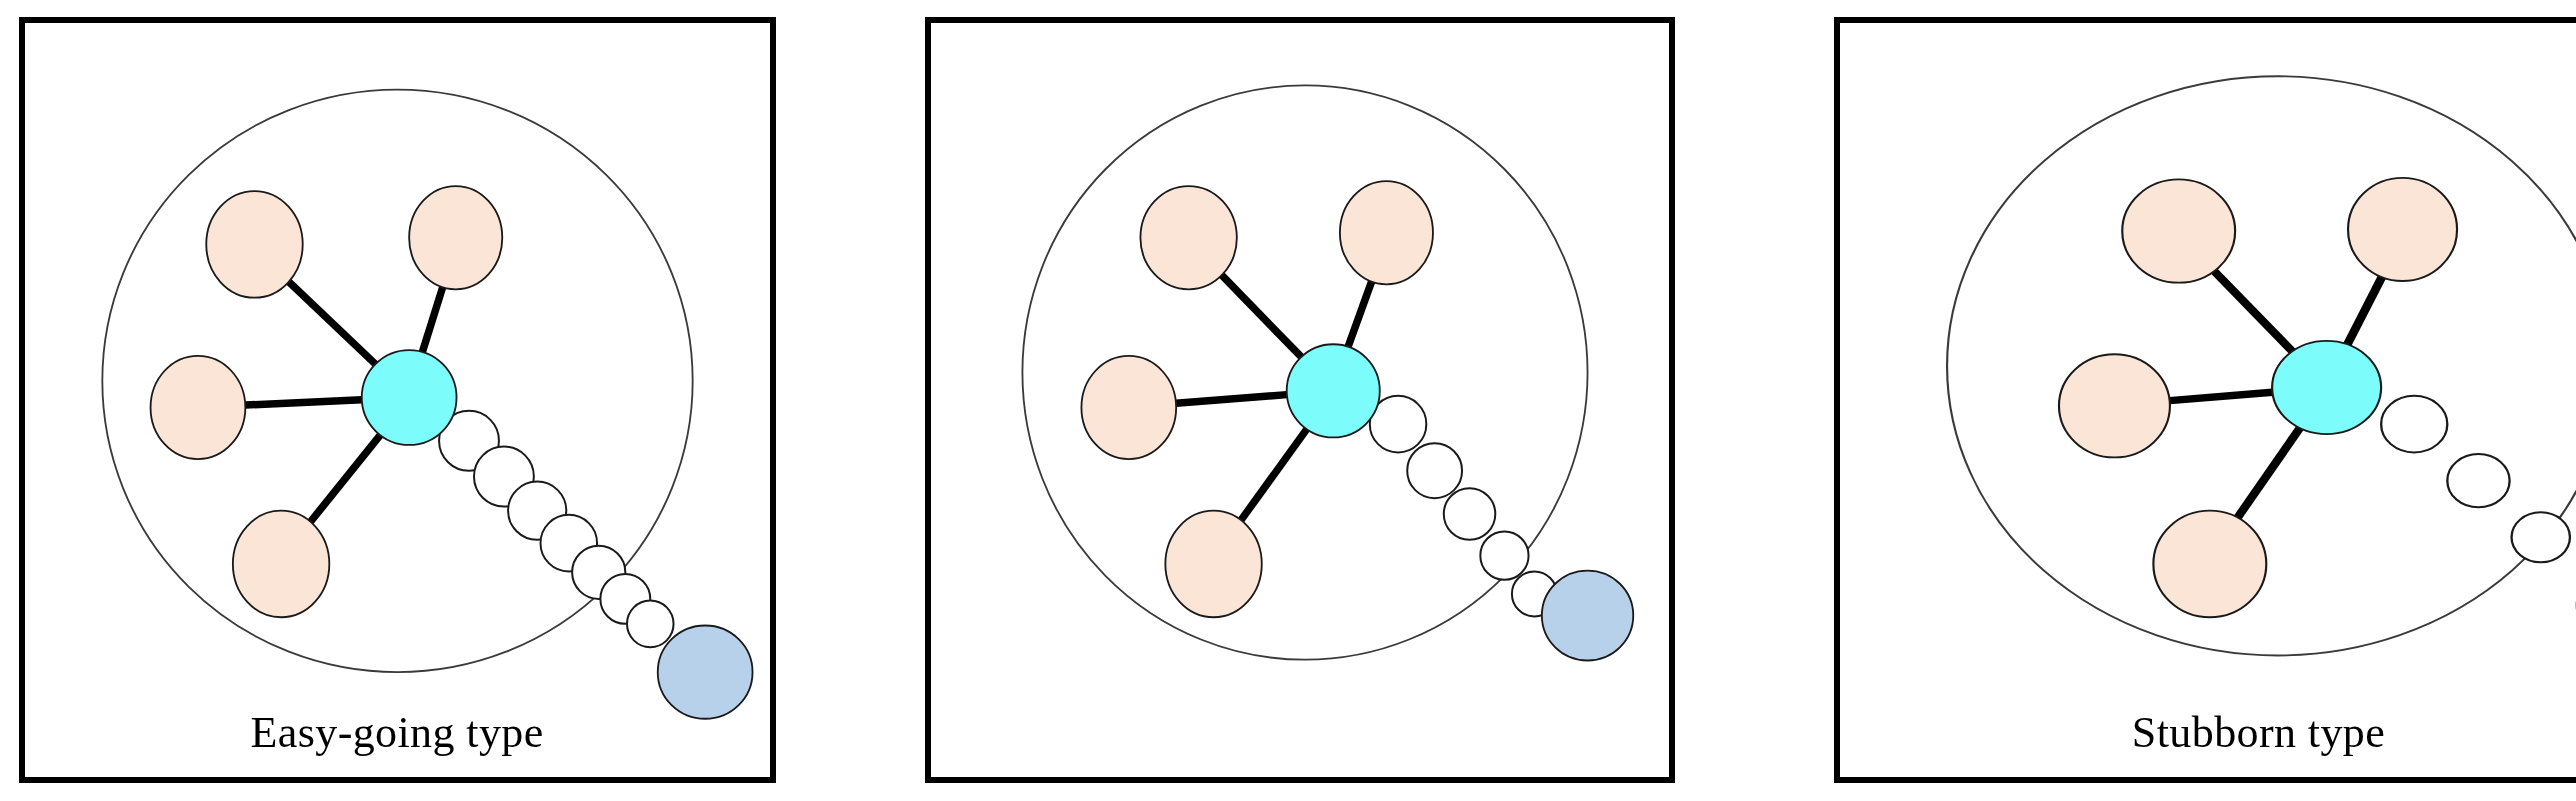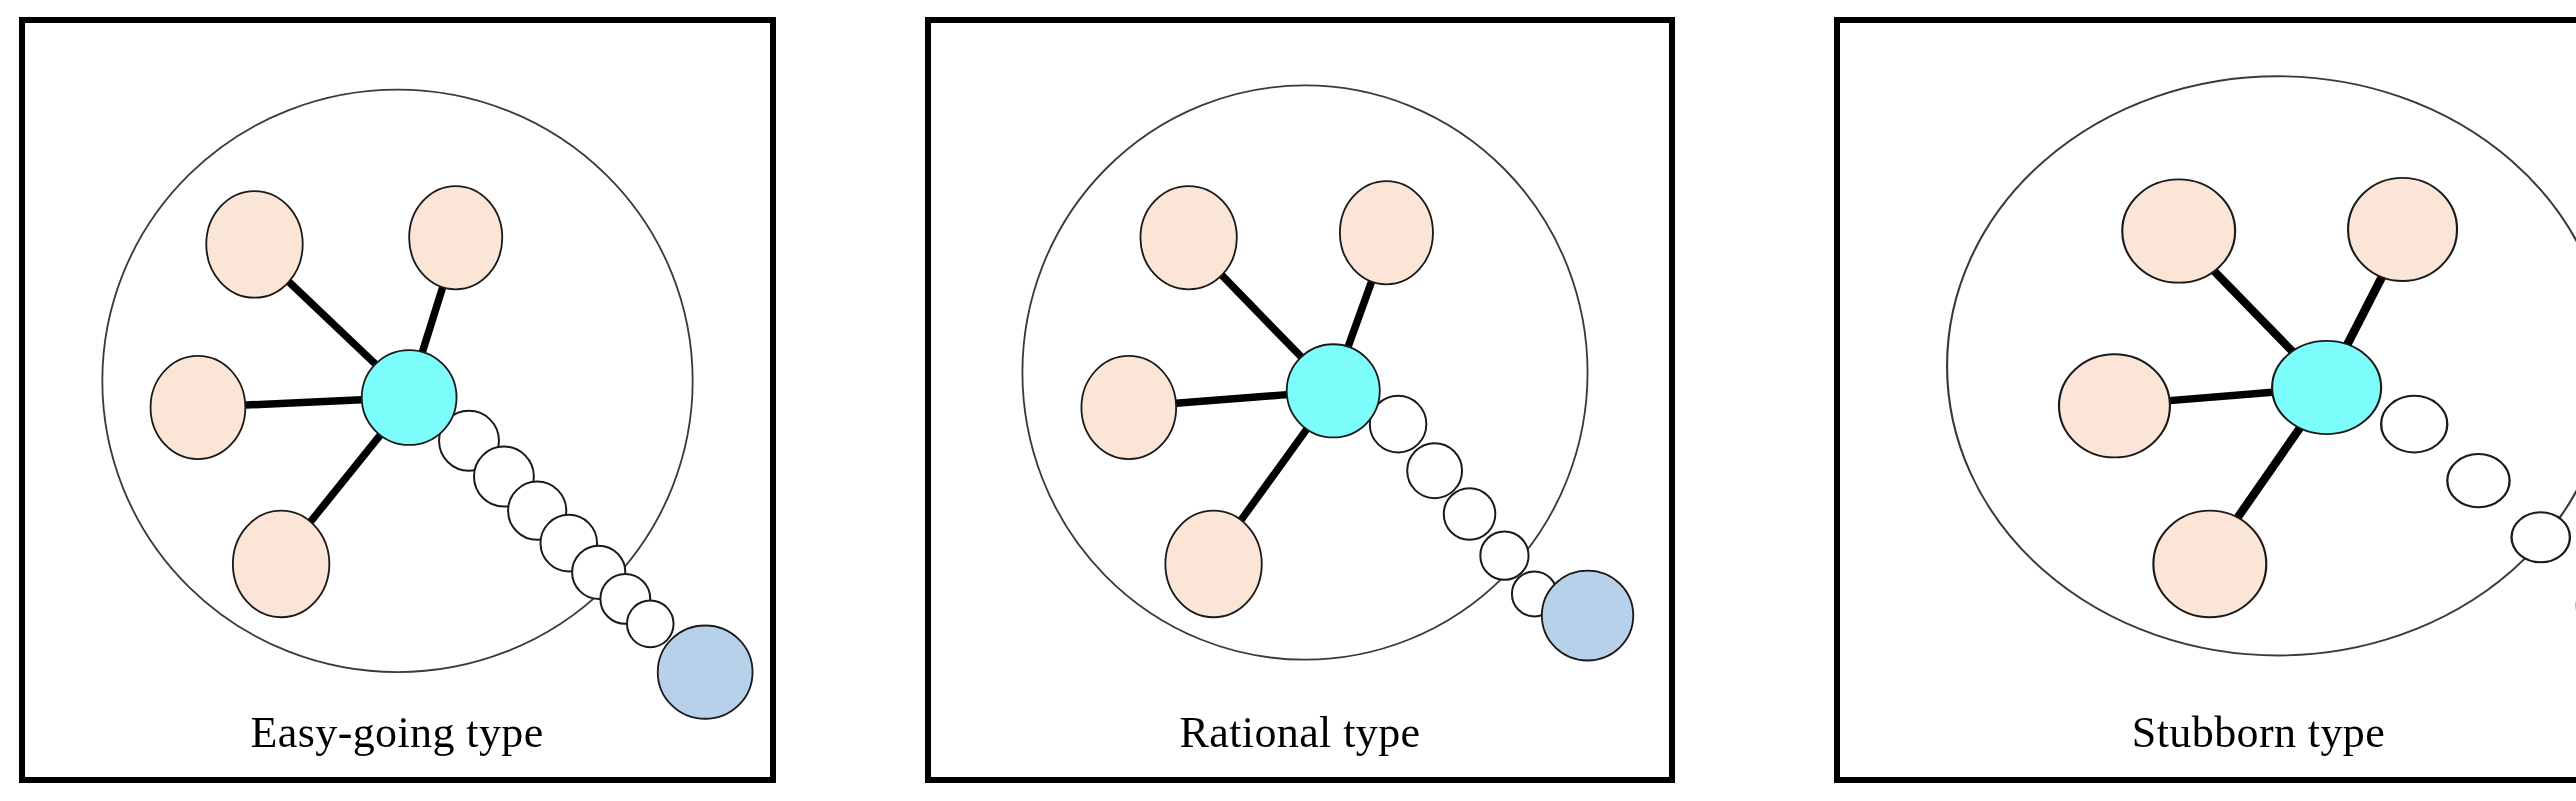--- a/index.html
+++ b/index.html
@@ -104,21 +104,20 @@
         </g>
         <g>
           <ellipse cx="310" cy="258" rx="58" ry="62" fill="#FBE5D6" stroke="#1a1a1a" stroke-width="2.2"></ellipse>
           <ellipse cx="548" cy="252" rx="56" ry="62" fill="#FBE5D6" stroke="#1a1a1a" stroke-width="2.2"></ellipse>
           <ellipse cx="238" cy="462" rx="57" ry="62" fill="#FBE5D6" stroke="#1a1a1a" stroke-width="2.2"></ellipse>
           <ellipse cx="340" cy="650" rx="58" ry="64" fill="#FBE5D6" stroke="#1a1a1a" stroke-width="2.2"></ellipse>
         </g>
         <circle cx="484" cy="442" r="56" fill="#7CFCFA" stroke="#1a1a1a" stroke-width="2.2"></circle>
         <ellipse cx="790" cy="712" rx="55" ry="54" fill="#B8D1EB" stroke="#1a1a1a" stroke-width="2.2"></ellipse>
       </svg>
-    <div class="panel-caption">Rational type</div>
   </div>
 
   <div class="panel" id="panel-2">
     <svg class="panel-canvas" viewBox="0 0 860 906" preserveAspectRatio="none">
         <ellipse cx="450" cy="412" rx="340" ry="348" fill="none" stroke="#3a3a3a" stroke-width="2.2"></ellipse>
         <g>
           <line x1="384.46588466763814" y1="298.2130616703709" x2="464.79155963124595" y2="394.4527184912779" stroke="#000000" stroke-width="9" stroke-linecap="butt"></line>
           <line x1="556.7328766238502" y1="305.35501679740037" x2="521.2671233761498" y2="386.1954686991223" stroke="#000000" stroke-width="9" stroke-linecap="butt"></line>
           <line x1="338.7119450311408" y1="453.77473901315983" x2="444.2830013729143" y2="443.6228163752105" stroke="#000000" stroke-width="9" stroke-linecap="butt"></line>
           <line x1="408.57069675140264" y1="594.3035612754265" x2="472.4144996883009" y2="486.7343838840018" stroke="#000000" stroke-width="9" stroke-linecap="butt"></line>

